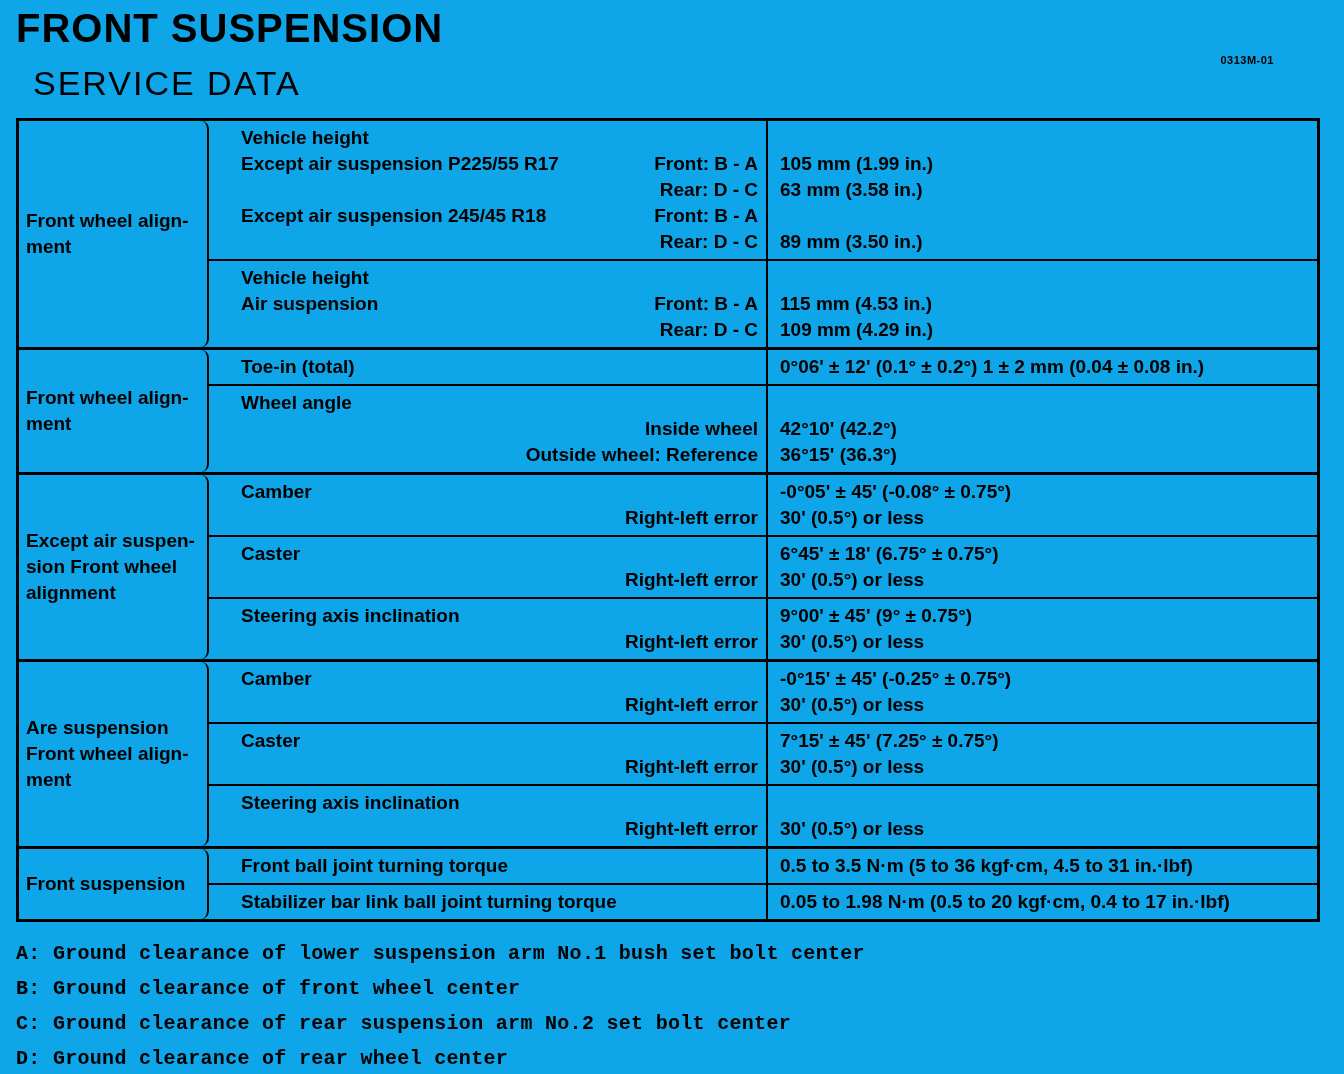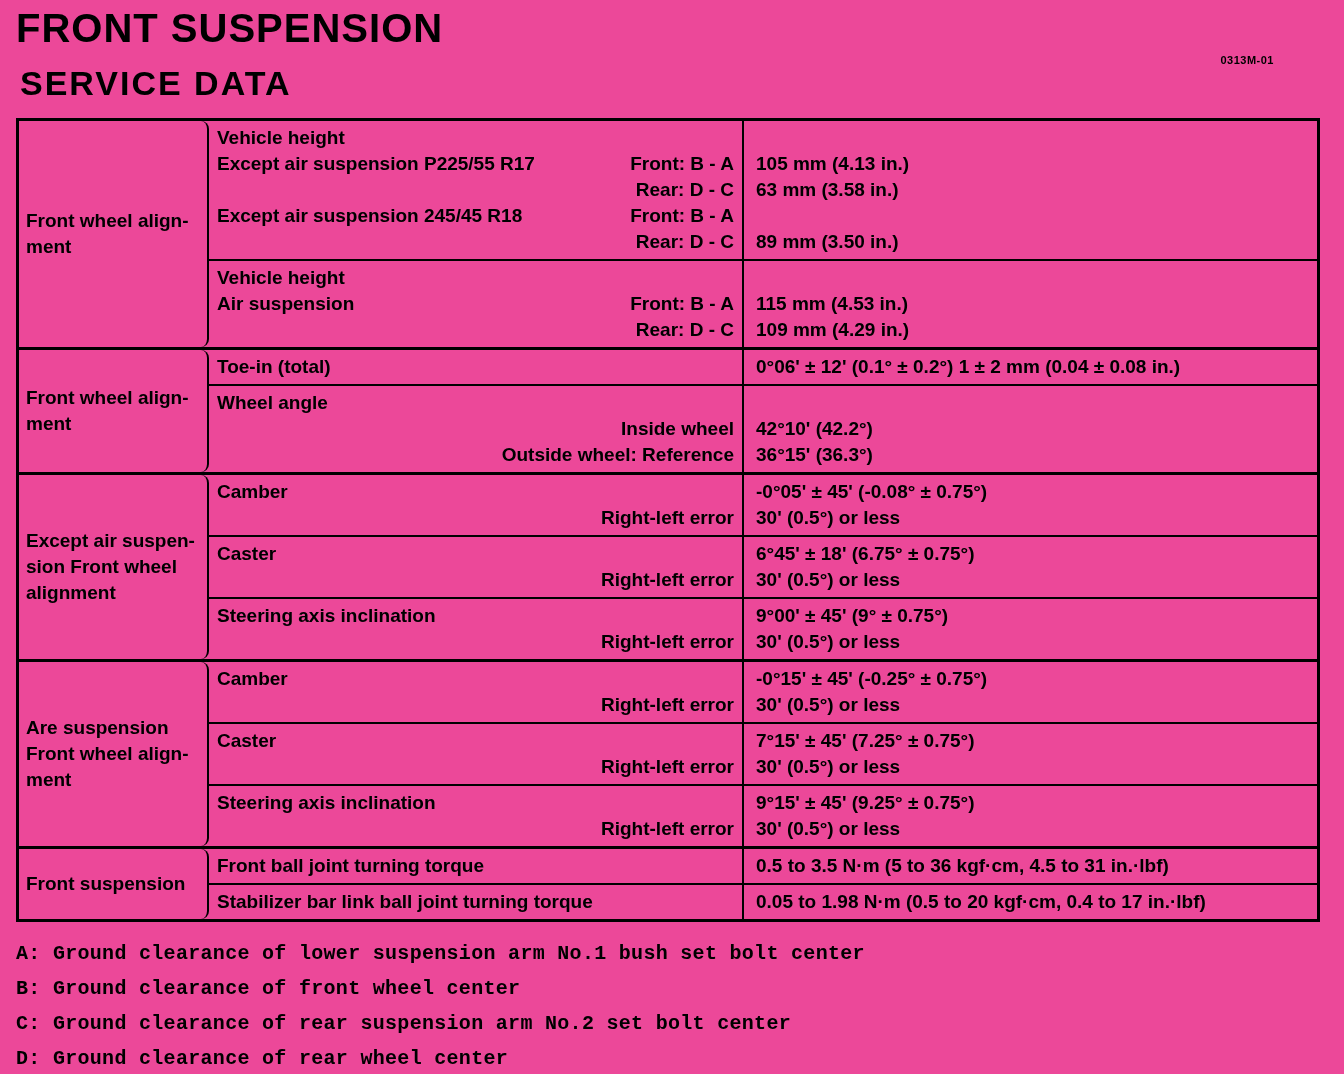--- a/index.html
+++ b/index.html
@@ -4,21 +4,21 @@
 <style>
   html, body {
     margin: 0;
     padding: 0;
     background: #ffffff;
   }
   .page {
     position: relative;
     width: 1344px;
     height: 1074px;
-    background: #ec4899;
+    background: #0ea5e9;
     color: #000000;
     font-family: "Liberation Sans", "DejaVu Sans", sans-serif;
     box-sizing: border-box;
     padding: 6px 13px 0 16px;
     overflow: hidden;
   }
   .page-title {
     margin: 0;
     font-size: 40px;
     line-height: 44px;
@@ -27,24 +27,24 @@
   }
   .doc-code {
     position: absolute;
     top: 54px;
     right: 70px;
     font-size: 11px;
     font-weight: 700;
     letter-spacing: 0.5px;
   }
   .page-subtitle {
-    margin: 14px 0 0 4px;
+    margin: 14px 0 0 17px;
     font-size: 34px;
     line-height: 38px;
-    font-weight: 700;
+    font-weight: 400;
     letter-spacing: 2px;
   }
   
   .spec-table {
     margin-top: 16px;
     width: 1304px;
     border: 3px solid #000;
     box-sizing: border-box;
     font-size: 19px;
     font-weight: 700;
@@ -74,20 +74,21 @@
   .cell-desc {
     width: 535px;
     flex-shrink: 0;
     border-right: 2px solid #000;
     display: flex;
     justify-content: space-between;
     align-items: baseline;
     gap: 12px;
     padding: 0 8px;
     box-sizing: border-box;
+    margin-left: 24px;
   }
   .cell-desc .sub { white-space: nowrap; text-align: left; }
   .cell-value {
     flex: 1;
     padding: 0 12px;
     white-space: nowrap;
     overflow: hidden;
   }
   .subrow .line:first-child .cell-desc,
   .subrow .line:first-child .cell-value { padding-top: 4px; }
@@ -122,21 +123,21 @@
                 <span class="left">Vehicle height</span>
                 <span class="sub"></span>
               </div>
               <div class="cell-value"></div>
             </div>
             <div class="line">
               <div class="cell-desc">
                 <span class="left">Except air suspension P225/55 R17</span>
                 <span class="sub">Front: B - A</span>
               </div>
-              <div class="cell-value">105 mm (4.13 in.)</div>
+              <div class="cell-value">105 mm (1.99 in.)</div>
             </div>
             <div class="line">
               <div class="cell-desc">
                 <span class="left"></span>
                 <span class="sub">Rear: D - C</span>
               </div>
               <div class="cell-value">63 mm (3.58 in.)</div>
             </div>
             <div class="line">
               <div class="cell-desc">
@@ -306,21 +307,20 @@
               </div>
               <div class="cell-value">30' (0.5°) or less</div>
             </div>
           </div>
           <div class="subrow">
             <div class="line">
               <div class="cell-desc">
                 <span class="left">Steering axis inclination</span>
                 <span class="sub"></span>
               </div>
-              <div class="cell-value">9°15' ± 45' (9.25° ± 0.75°)</div>
             </div>
             <div class="line">
               <div class="cell-desc">
                 <span class="left"></span>
                 <span class="sub">Right-left error</span>
               </div>
               <div class="cell-value">30' (0.5°) or less</div>
             </div>
           </div>
         </div>

